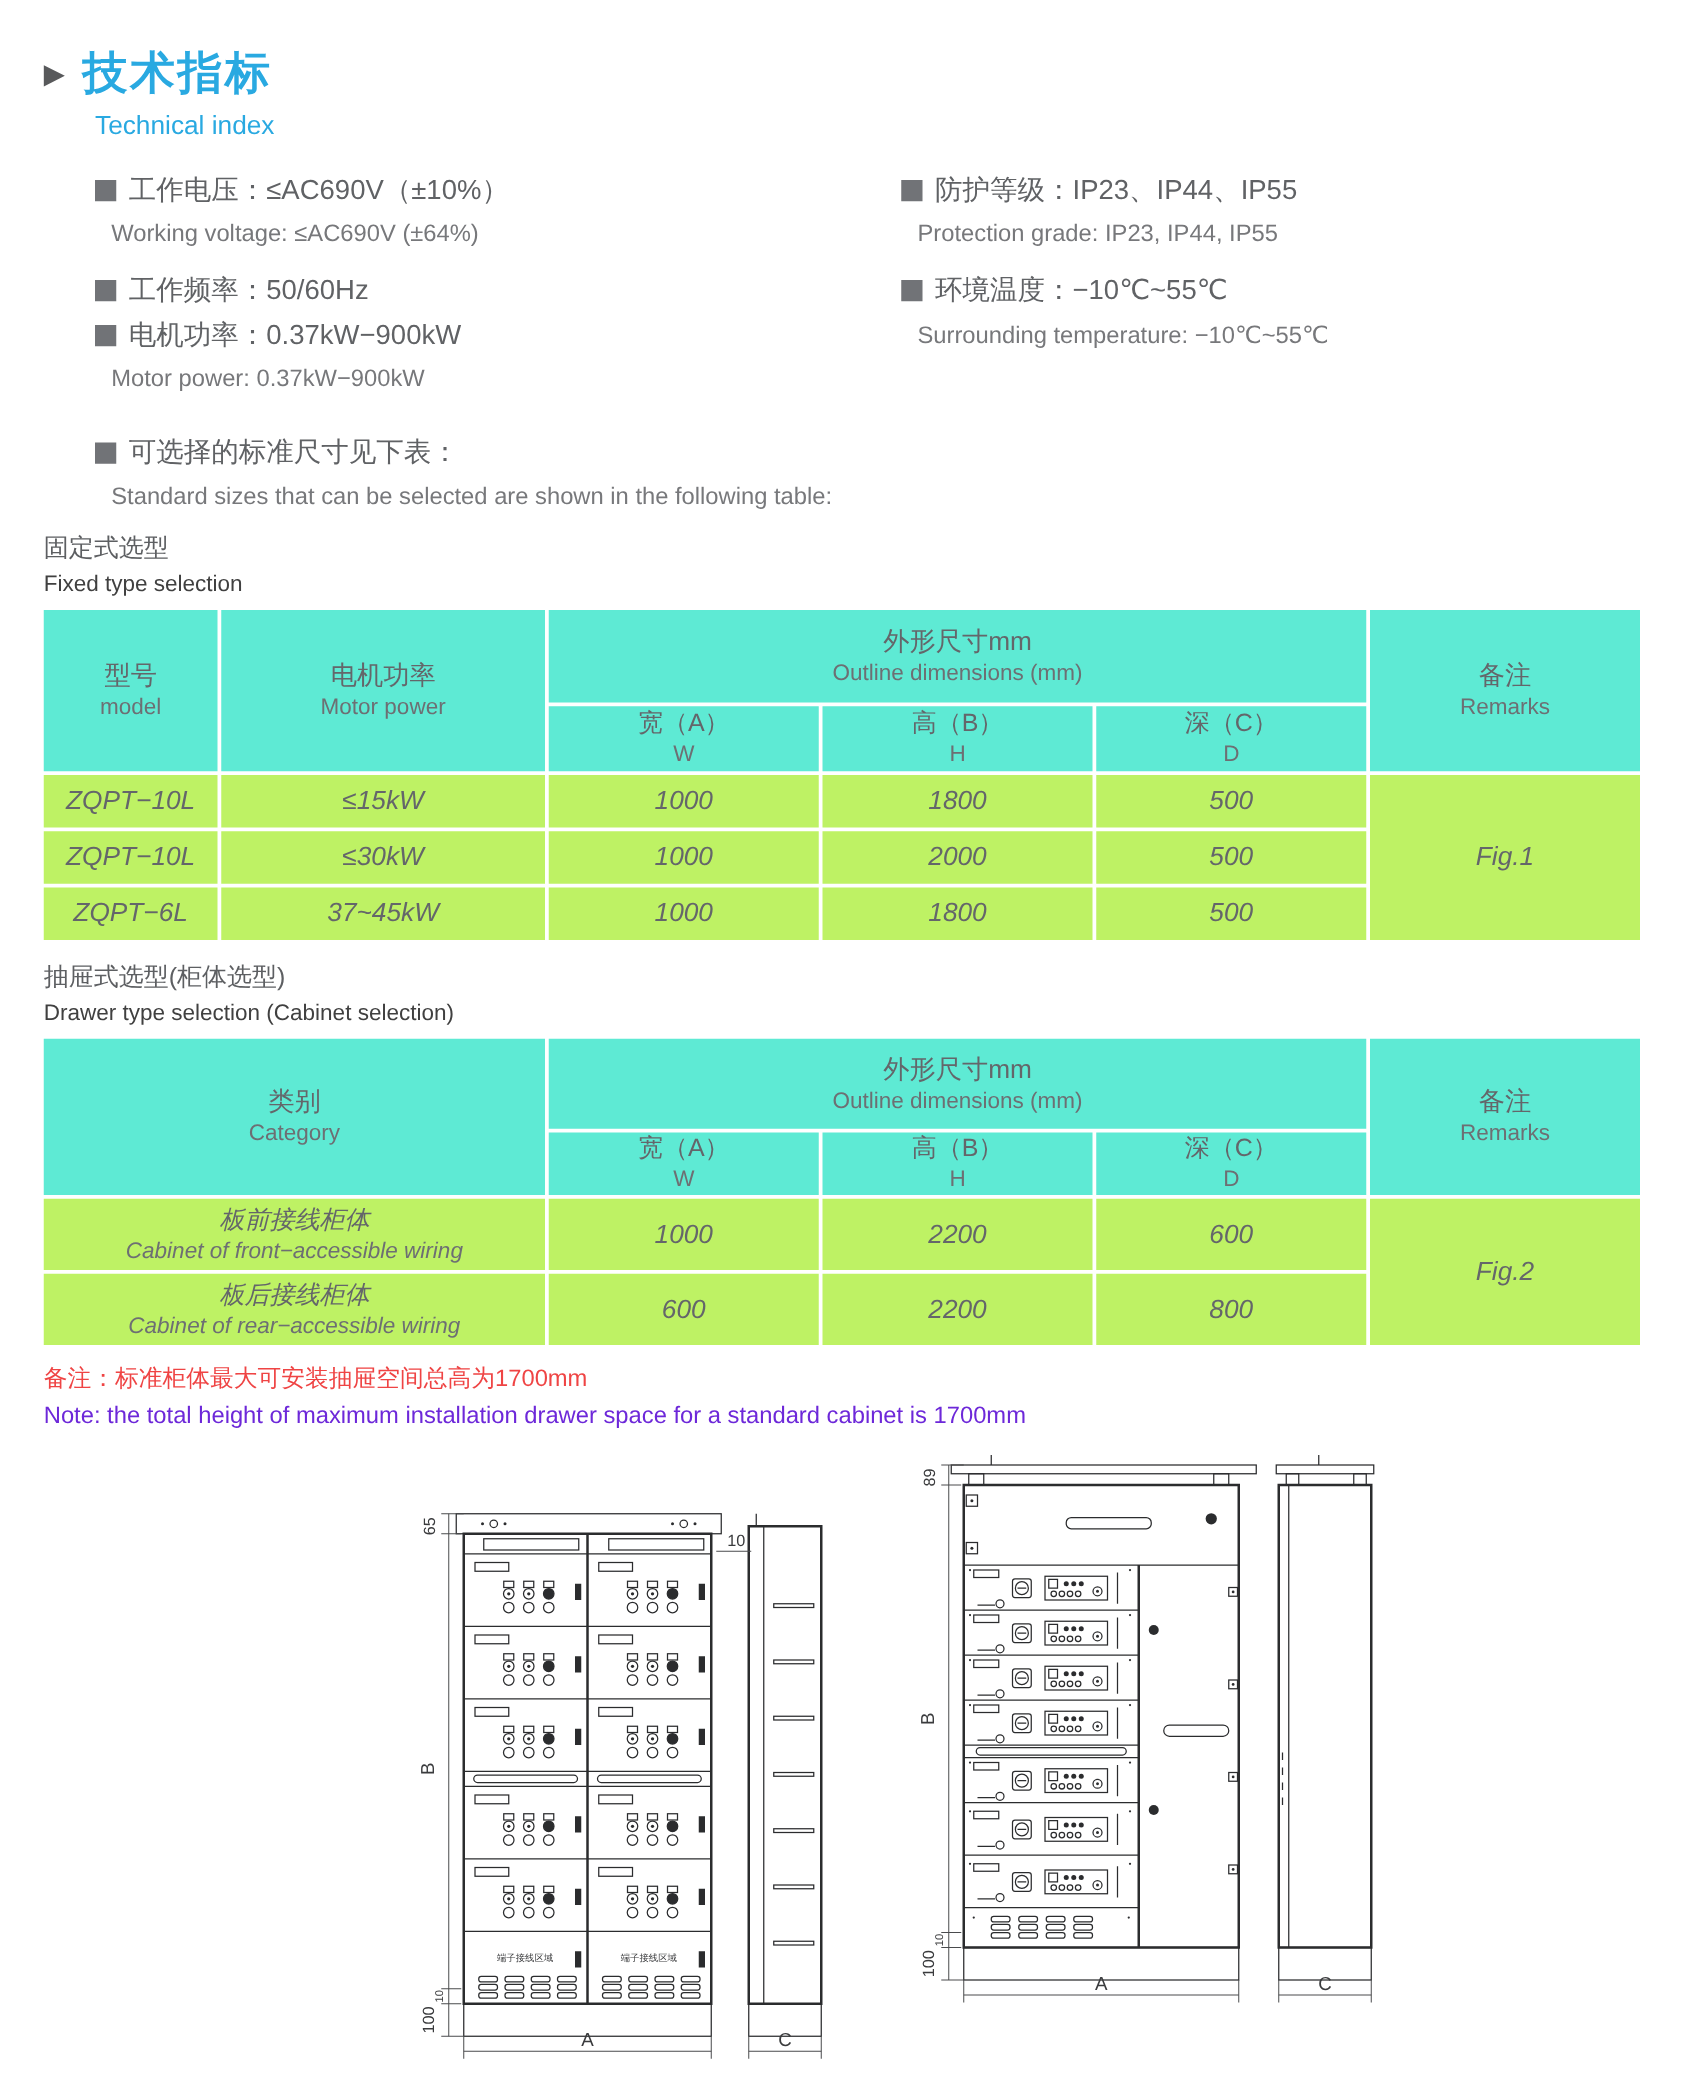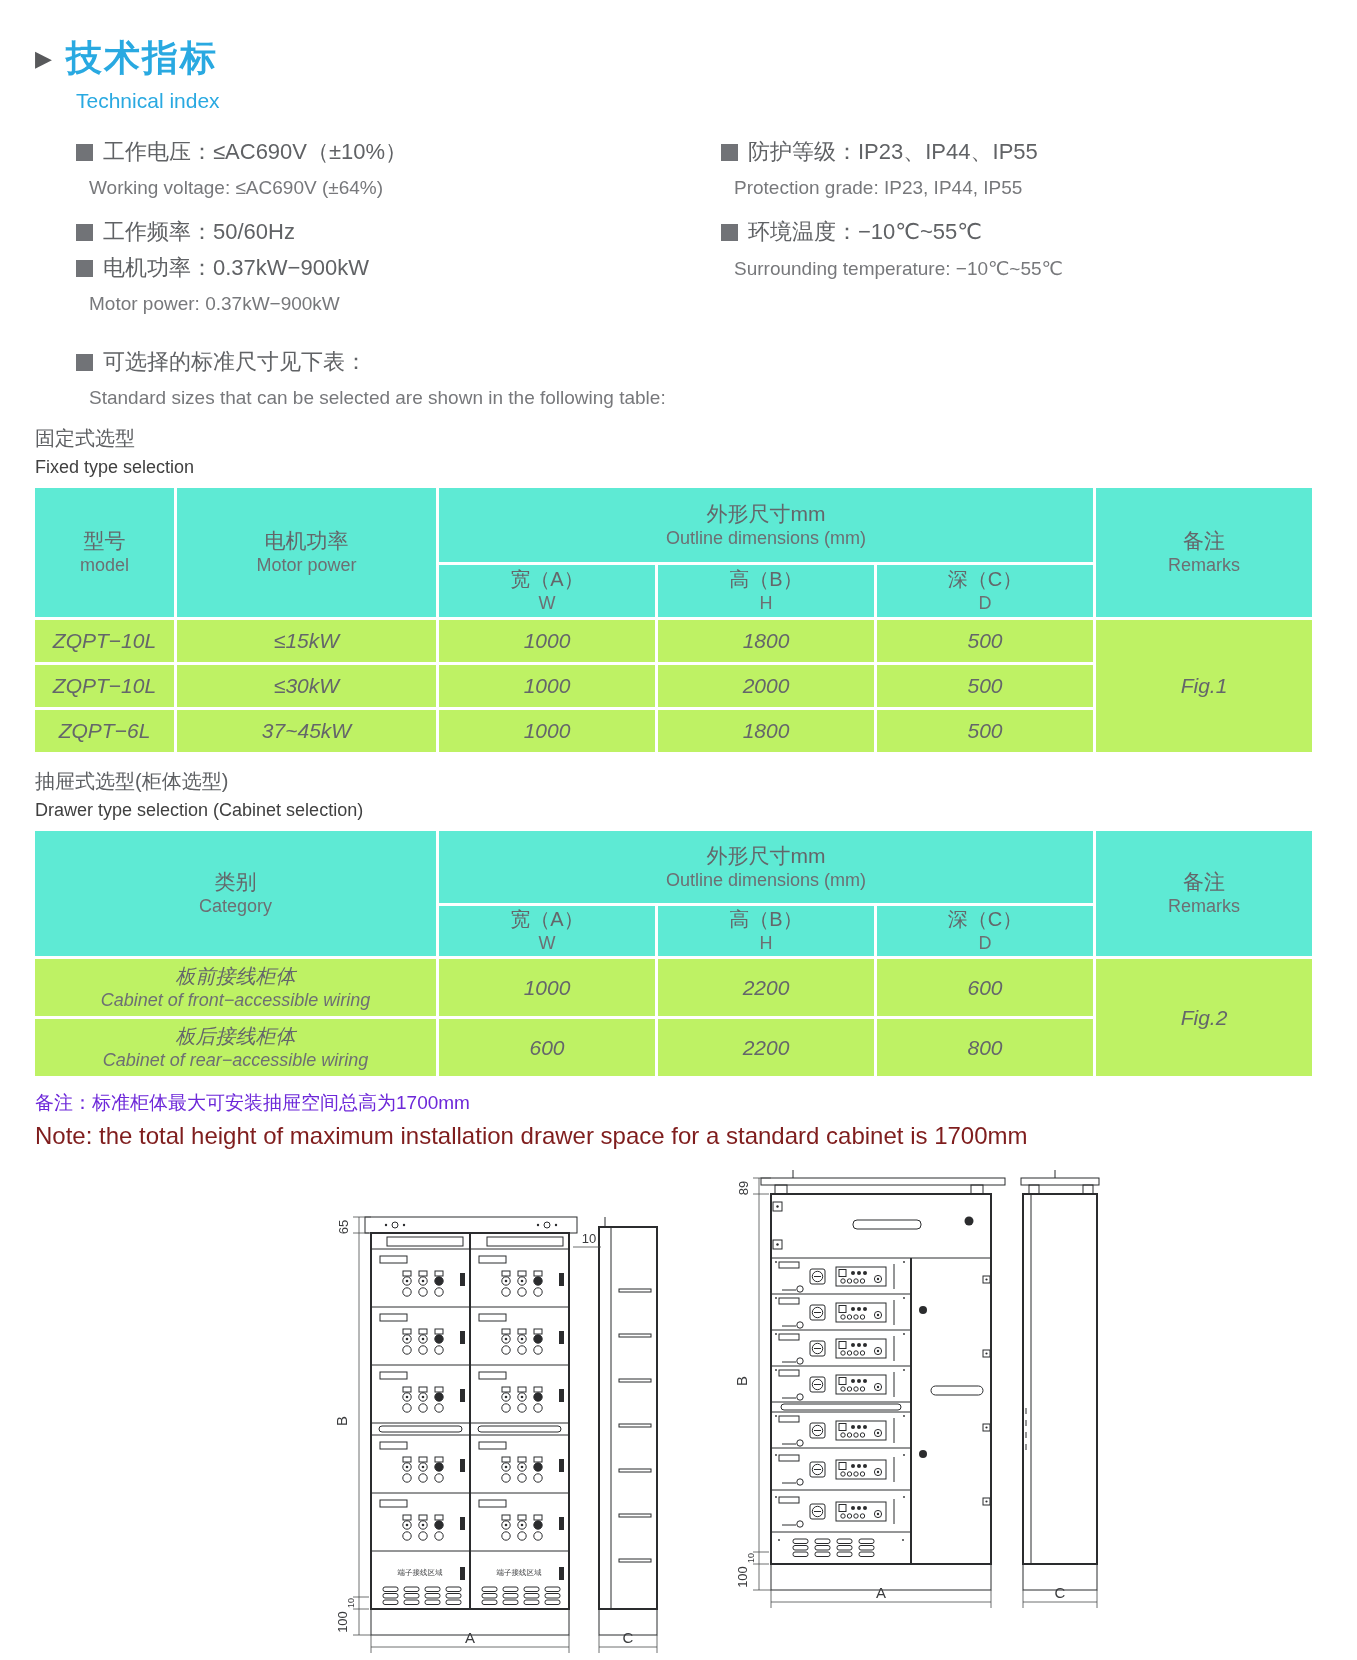--- a/index.html
+++ b/index.html
@@ -38,22 +38,22 @@
   .en{font-size:18px;color:#6d6f73;line-height:1.3;}
   .num{font-size:21px;}
   .t1-model{grid-area:1/1/3/2;} .t1-power{grid-area:1/2/3/3;} .t1-dims{grid-area:1/3/2/6;}
   .t1-w{grid-area:2/3/3/4;} .t1-h{grid-area:2/4/3/5;} .t1-d{grid-area:2/5/3/6;}
   .t1-rem{grid-area:1/6/3/7;} .t1-fig{grid-area:3/6/6/7;}
   .t2-cat{grid-area:1/1/3/2;} .t2-dims{grid-area:1/2/2/5;}
   .t2-w{grid-area:2/2/3/3;} .t2-h{grid-area:2/3/3/4;} .t2-d{grid-area:2/4/3/5;}
   .t2-rem{grid-area:1/5/3/6;} .t2-fig{grid-area:3/5/5/6;}
 
   
-  .note-zh{font-size:19px;color:#6d28d9;margin-top:14px;}
-  .note-en{font-size:24px;color:#7f1d1d;margin-top:6px;}
+  .note-zh{font-size:19px;color:#ef4444;margin-top:14px;}
+  .note-en{font-size:19px;color:#6d28d9;margin-top:6px;}
 
   
   .figures{display:flex;align-items:flex-end;margin-left:300px;gap:70px;margin-top:8px;}
   .fig{display:flex;flex-direction:column;align-items:center;margin:0;}
   .fig svg{display:block;}
   svg text{font-family:"Liberation Sans","DejaVu Sans",sans-serif;fill:#3a3b3d;}
   svg .ln{stroke:#2b2c2e;fill:none;stroke-width:1;}
   svg .ln2{stroke:#2b2c2e;fill:none;stroke-width:2;}
   svg .fill{fill:#2b2c2e;stroke:none;}
   svg .dim{stroke:#4a4b4d;fill:none;stroke-width:0.8;}

